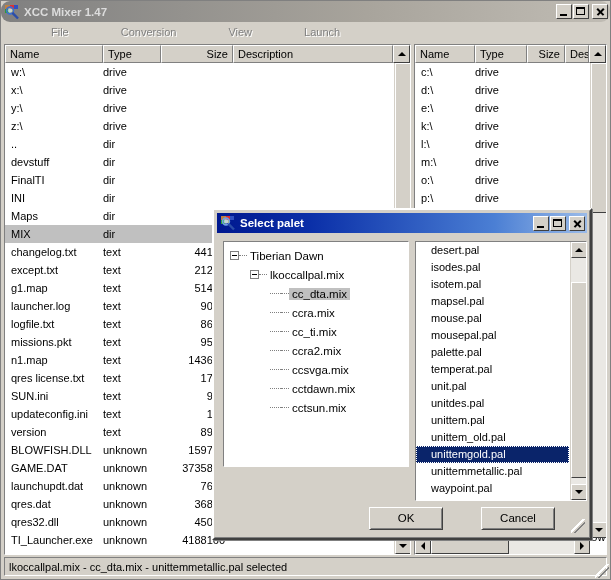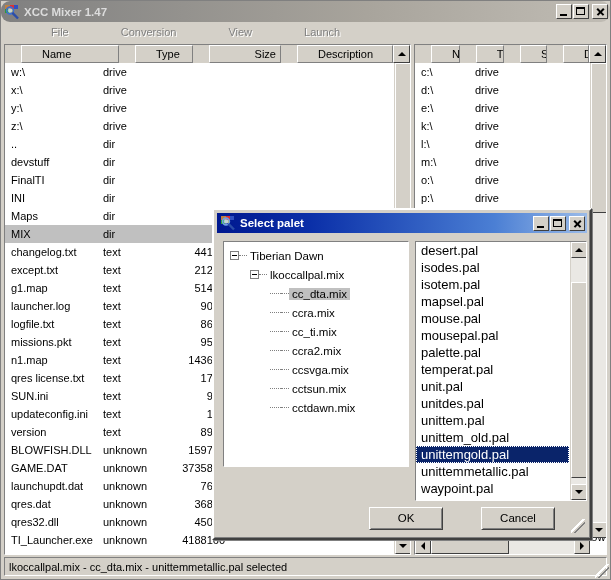--- a/index.html
+++ b/index.html
@@ -111,26 +111,25 @@
     background: #d4d0c8;
     box-sizing: border-box;
   }
   .hcell {
     background: #d4d0c8;
     border-top: 1px solid #ffffff;
     border-left: 1px solid #ffffff;
     border-right: 1px solid #808080;
     border-bottom: 1px solid #808080;
     box-sizing: border-box;
-    padding: 2px 4px 0 20px;
+    padding: 2px 4px 0 4px;
     font-size: 11px;
     color: #000;
     white-space: nowrap;
     overflow: hidden;
-    margin-left: 16px;
   }
   .hcell.num { text-align: right; }
   .hdr-btn {
     width: 17px;
     background: #d4d0c8;
     border-top: 1px solid #ffffff;
     border-left: 1px solid #ffffff;
     border-right: 1px solid #404040;
     border-bottom: 1px solid #404040;
     box-sizing: border-box;
@@ -308,22 +307,22 @@
   }
   .exp:before {
     content: ''; position: absolute;
     left: 1px; right: 1px; top: 3px; height: 1px; background: #000;
   }
   .dots { width: 8px; height: 1px; border-top: 1px dotted #808080; flex: none; }
 
   .pitem {
     height: 17px;
     line-height: 17px;
-    padding-left: 5px;
-    font-size: 13px;
+    padding-left: 15px;
+    font-size: 11px;
     color: #000;
     white-space: nowrap;
     box-sizing: border-box;
   }
   .pitem.sel {
     background: #0a246a;
     color: #ffffff;
     outline: 1px dotted #ffffff;
     outline-offset: -1px;
   }
@@ -761,27 +760,27 @@
             <div class="tnode">
               <span style="display:inline-block;width:40px"></span>
               <span class="dots" style="width:11px"></span>
               <span class="dots"></span>
               <span class="tlabel">ccsvga.mix</span>
             </div>
             <div class="tnode">
               <span style="display:inline-block;width:40px"></span>
               <span class="dots" style="width:11px"></span>
               <span class="dots"></span>
-              <span class="tlabel">cctsun.mix</span>
+              <span class="tlabel">cctdawn.mix</span>
             </div>
             <div class="tnode">
               <span style="display:inline-block;width:40px"></span>
               <span class="dots" style="width:11px"></span>
               <span class="dots"></span>
-              <span class="tlabel">cctdawn.mix</span>
+              <span class="tlabel">cctsun.mix</span>
             </div>
           </div>
       </div>
 
       <div class="list-box">
         <div id="pal-items" style="position:absolute;left:0;top:0;right:17px;">
             <div class="pitem">desert.pal</div>
             <div class="pitem">isodes.pal</div>
             <div class="pitem">isotem.pal</div>
             <div class="pitem">mapsel.pal</div>

